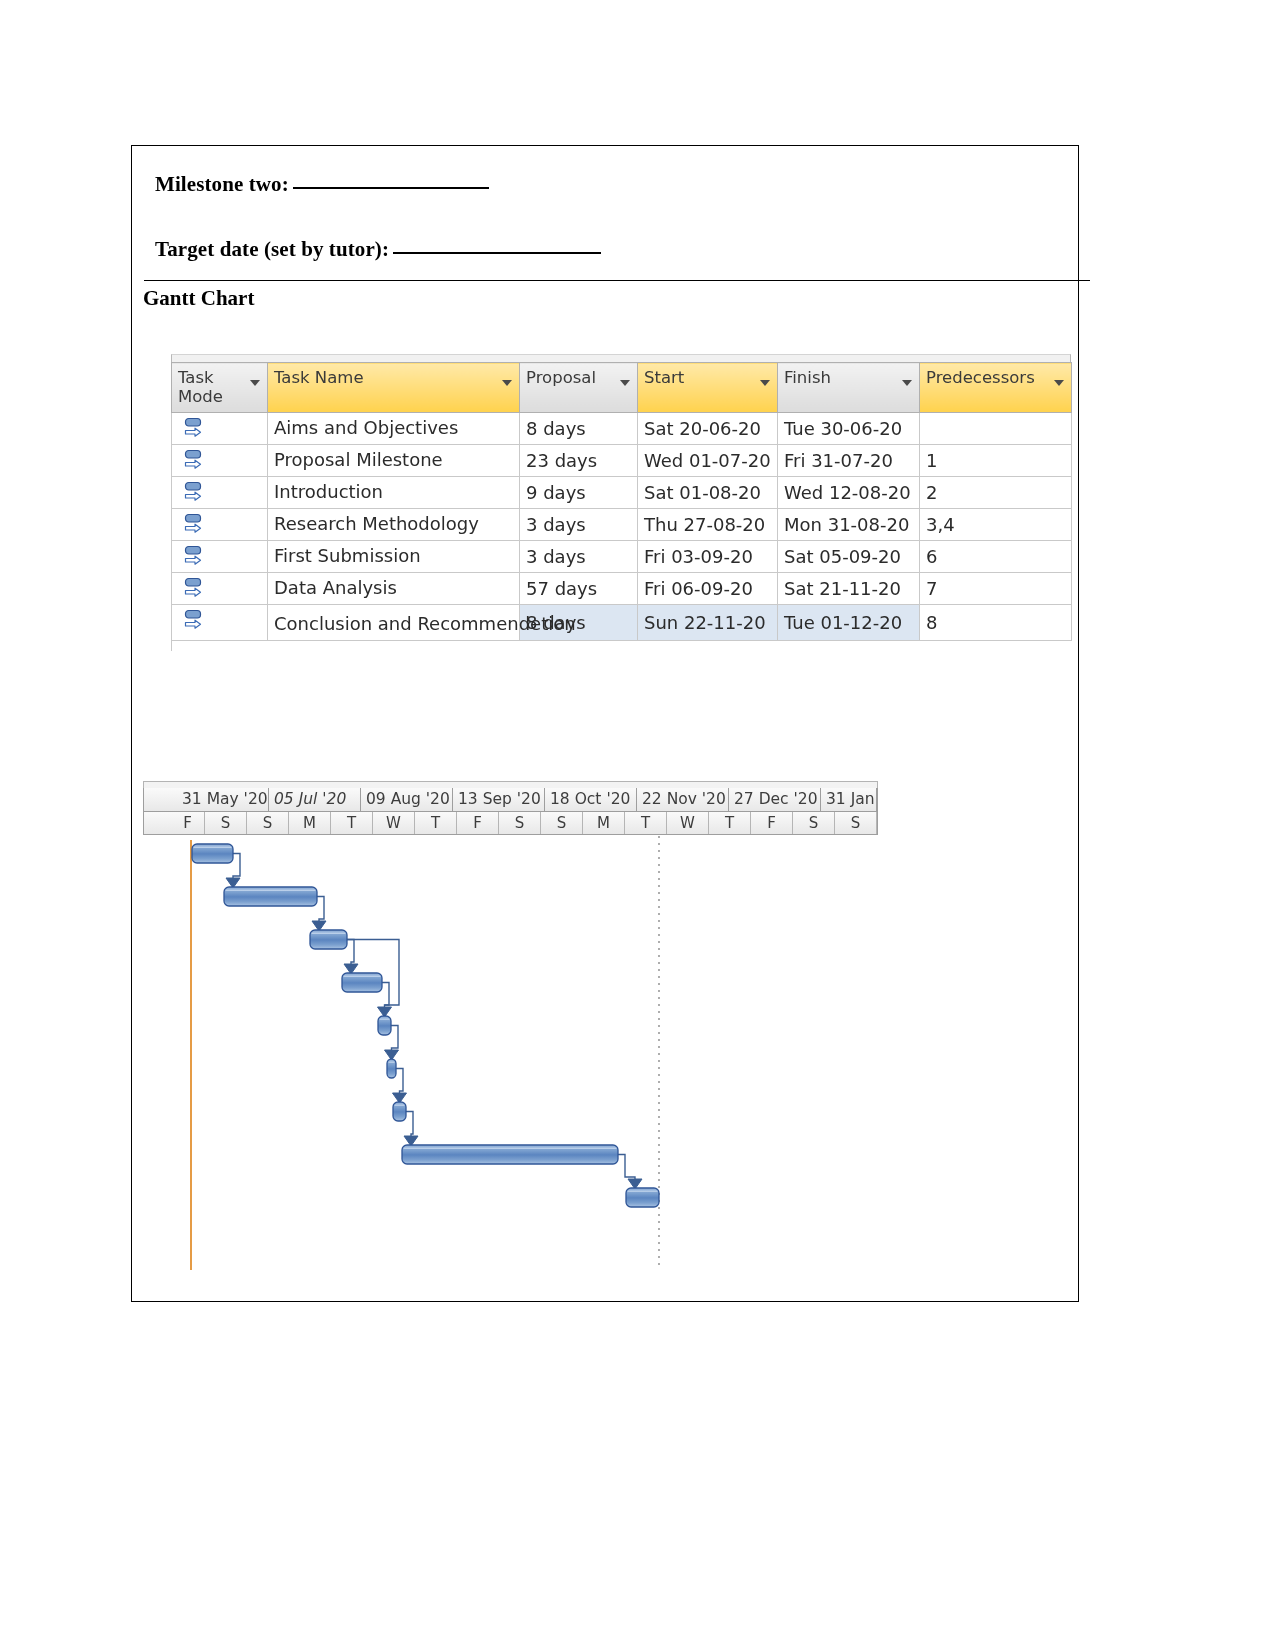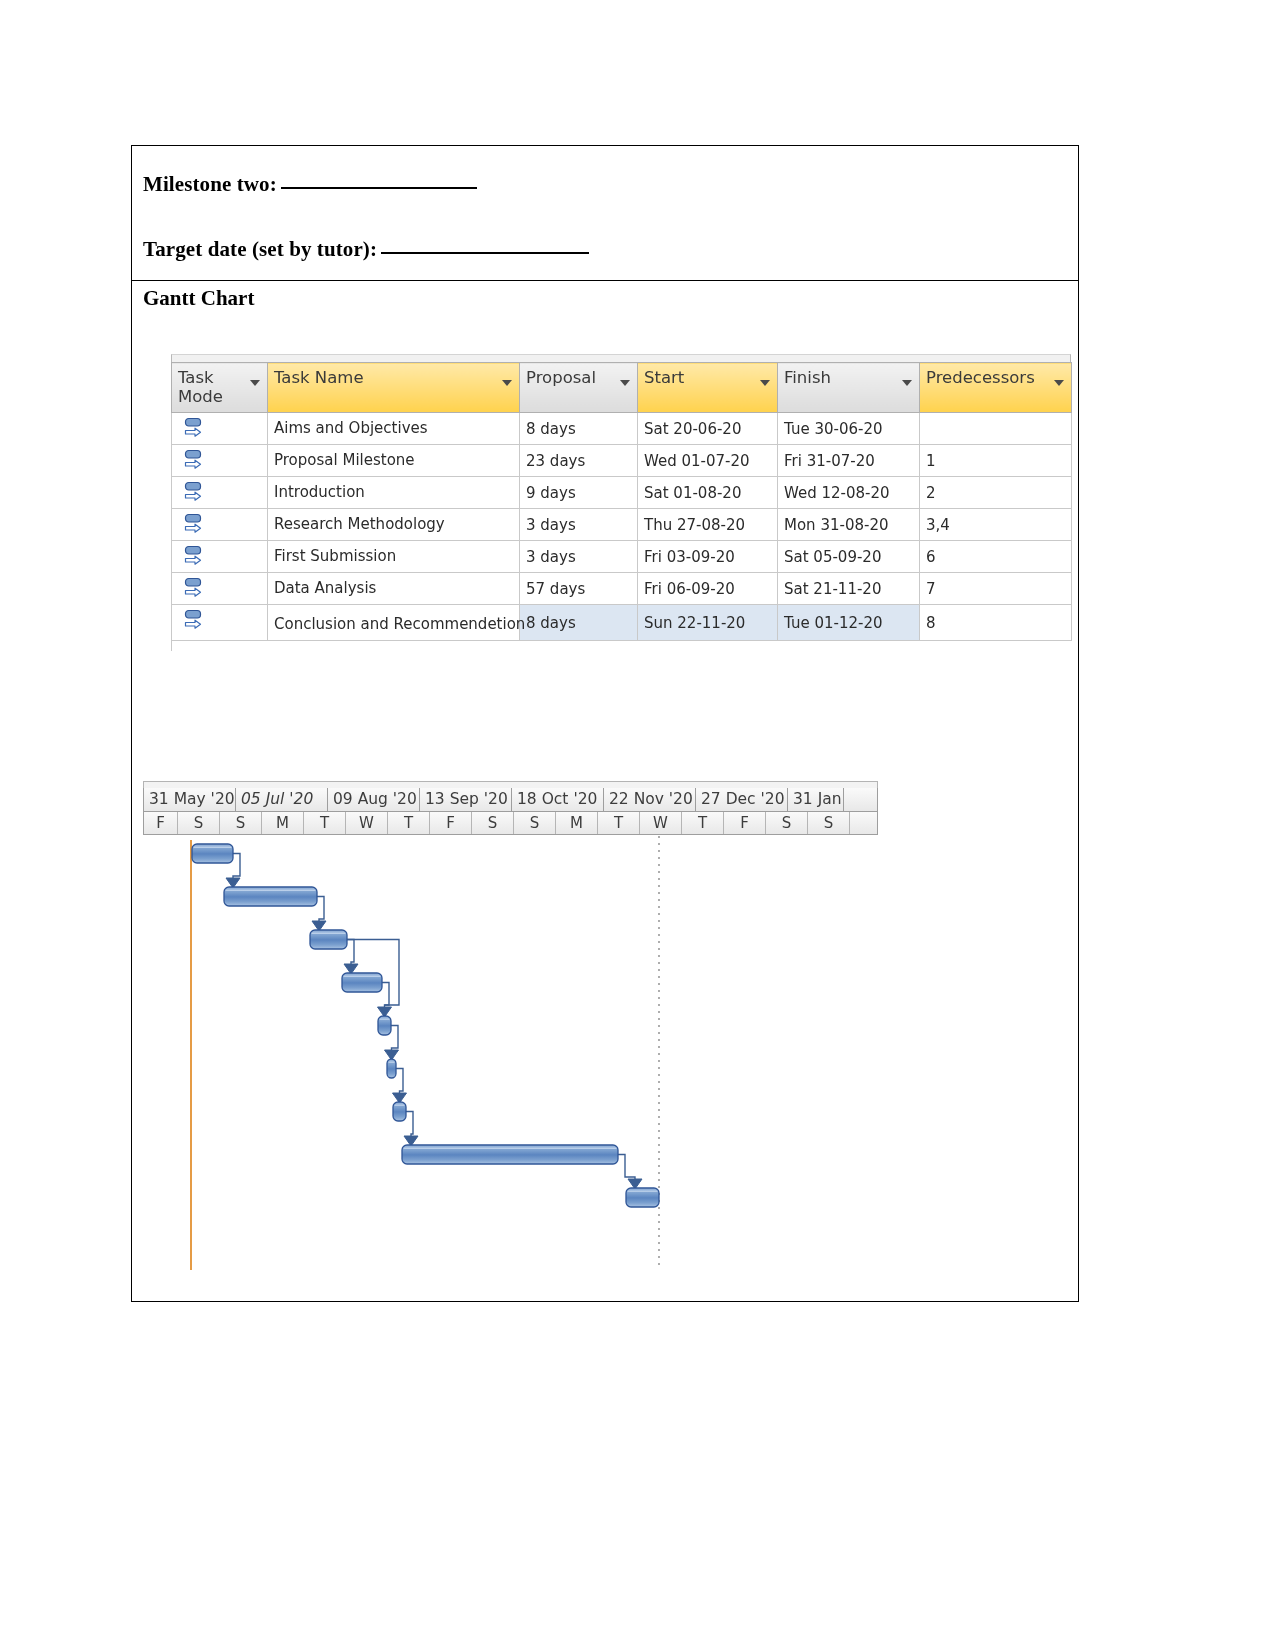--- a/index.html
+++ b/index.html
@@ -23,21 +23,21 @@
     width: 948px;
     height: 1157px;
     border: 1.5px solid #000000;
     box-sizing: border-box;
     background: #ffffff;
   }
 
   
   .header-block {
     position: absolute;
-    left: 0;
+    left: 12px;
     top: 0;
     width: 100%;
     height: 135px;
     border-bottom: 1.5px solid #000000;
     box-sizing: border-box;
     text-align: center;
   }
   .hdr-line {
     position: absolute;
     font-family: "Liberation Serif", serif;
@@ -87,21 +87,21 @@
   }
   table.task-grid {
     border-collapse: collapse;
     table-layout: fixed;
     width: 900px;
     background: #ffffff;
   }
   table.task-grid th, table.task-grid td {
     border: 1px solid #c9c9c9;
     padding: 0;
-    font-size: 15px;
+    font-size: 18px;
     color: #2b2b2b;
     vertical-align: middle;
     font-family: "DejaVu Sans", sans-serif;
   }
   table.task-grid th {
     height: 44px;
     font-weight: normal;
     text-align: left;
     position: relative;
     vertical-align: top;
@@ -178,20 +178,21 @@
     border: 1px solid #b4b4b4;
     border-bottom: none;
     box-sizing: border-box;
   }
   .tl-row {
     display: flex;
     background: linear-gradient(#fafafa, #e8e8e8);
     border: 1px solid #9e9e9e;
     border-top: none;
     box-sizing: border-box;
+    justify-content: flex-end;
   }
   .tl-major .tl-cell {
     height: 23px;
     line-height: 23px;
     font-size: 15.5px;
     color: #3d3d3d;
     text-align: left;
     padding-left: 5px;
     border-right: 1px solid #9e9e9e;
     box-sizing: border-box;

